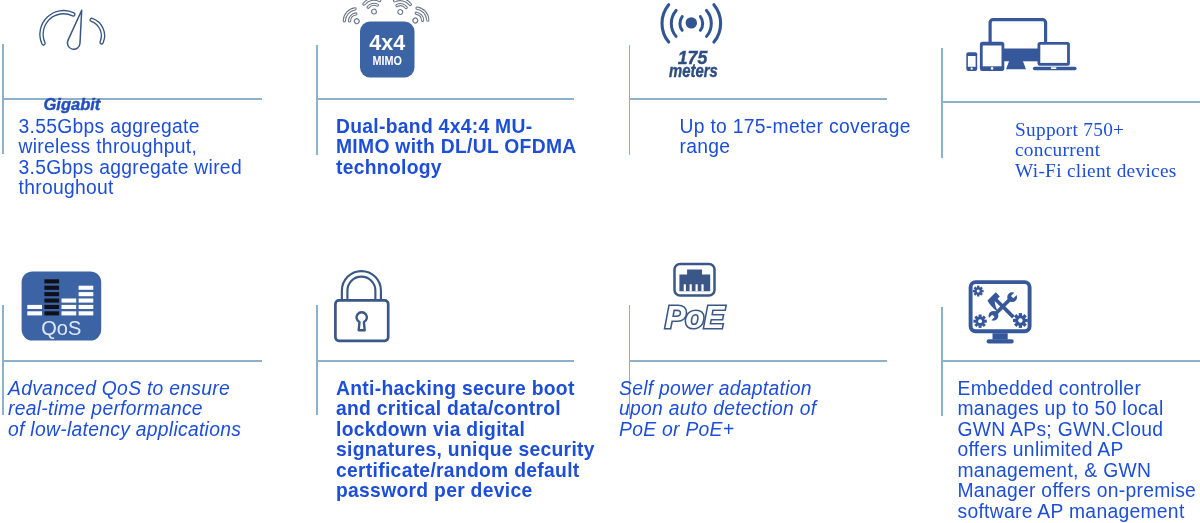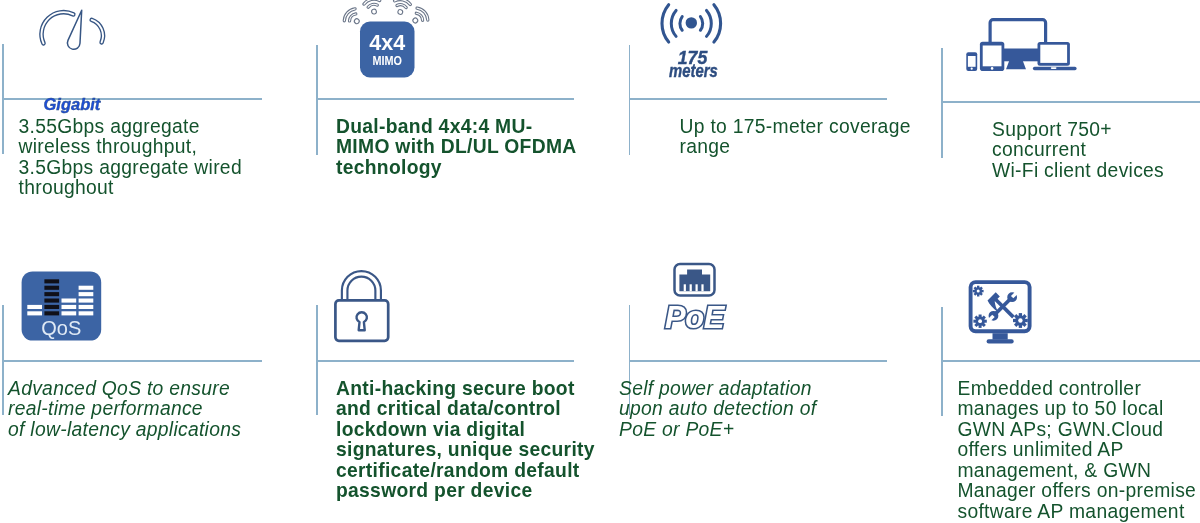--- a/index.html
+++ b/index.html
@@ -1,20 +1,20 @@
 <!DOCTYPE html>
 <html><head>
 <meta charset="utf-8">
 <style>
   html,body{margin:0;padding:0;}
   body{width:1200px;height:523px;position:relative;background:#ffffff;
        font-family:"Liberation Sans",sans-serif;overflow:hidden;}
   .hline{position:absolute;height:2.1px;background:#8db1ca;}
   .vline{position:absolute;width:1.9px;background:#8db1ca;}
-  .txt{position:absolute;font-size:19.3px;line-height:20.5px;color:#14532d;letter-spacing:0.3px;}
+  .txt{position:absolute;font-size:19.3px;line-height:20.5px;color:#1d4ed8;letter-spacing:0.3px;}
   .ic{position:absolute;}
 </style>
 </head>
 <body>
 
 <div class="hline" style="left:2px;top:97.5px;width:260px;"></div>
 <div class="hline" style="left:316px;top:97.5px;width:258px;"></div>
 <div class="hline" style="left:628.5px;top:97.5px;width:258px;"></div>
 <div class="hline" style="left:941px;top:100.5px;width:259px;"></div>
 <div class="vline" style="left:2px;top:44px;height:110px;"></div>
@@ -27,21 +27,21 @@
 <div class="hline" style="left:628.5px;top:359.5px;width:258px;"></div>
 <div class="hline" style="left:941px;top:360px;width:259px;"></div>
 <div class="vline" style="left:2px;top:305px;height:109.5px;"></div>
 <div class="vline" style="left:316px;top:305px;height:109.5px;"></div>
 <div class="vline" style="left:628.5px;top:305px;height:109.5px;"></div>
 <div class="vline" style="left:941px;top:306.5px;height:109.5px;"></div>
 
 <div class="txt" style="left:18.5px;top:116.5px;">3.55Gbps aggregate<br>wireless throughput,<br>3.5Gbps aggregate wired<br>throughout</div>
 <div class="txt" style="left:336px;top:116.5px;font-weight:bold;">Dual-band 4x4:4 MU-<br>MIMO with DL/UL OFDMA<br>technology</div>
 <div class="txt" style="left:646.5px;top:116.5px;margin-left:33px;">Up to 175-meter coverage<br>range</div>
-<div class="txt" style="left:992px;top:119.5px;">Support 750+ concurrent<br>Wi-Fi client devices</div>
+<div class="txt" style="left:1015px;top:119.5px;font-family:Liberation Serif, serif;">Support 750+ concurrent<br>Wi-Fi client devices</div>
 <div class="txt" style="left:8px;top:378.5px;font-style:italic;">Advanced QoS to ensure<br>real-time performance<br>of low-latency applications</div>
 <div class="txt" style="left:336px;top:378.5px;font-weight:bold;">Anti-hacking secure boot<br>and critical data/control<br>lockdown via digital<br>signatures, unique security<br>certificate/random default<br>password per device</div>
 <div class="txt" style="left:619px;top:378.5px;font-style:italic;">Self power adaptation<br>upon auto detection of<br>PoE or PoE+</div>
 <div class="txt" style="left:957.5px;top:378.5px;">Embedded controller<br>manages up to 50 local<br>GWN APs; GWN.Cloud<br>offers unlimited AP<br>management, &amp; GWN<br>Manager offers on-premise<br>software AP management</div>
 
 <svg class="ic" style="left:30px;top:2px;" width="90" height="78" viewBox="30 2 90 78">
   <g fill="none" stroke-linecap="round">
     <path d="M 43.5 43.3 A 22.05 22.05 0 0 1 73.3 14.4" stroke="#375684" stroke-width="4.6"></path>
     <path d="M 43.5 43.3 A 22.05 22.05 0 0 1 73.3 14.4" stroke="#ffffff" stroke-width="1.9"></path>
     <path d="M 91.7 19.9 A 16.7 16.7 0 0 1 101.6 42.3" stroke="#375684" stroke-width="4.6"></path>

